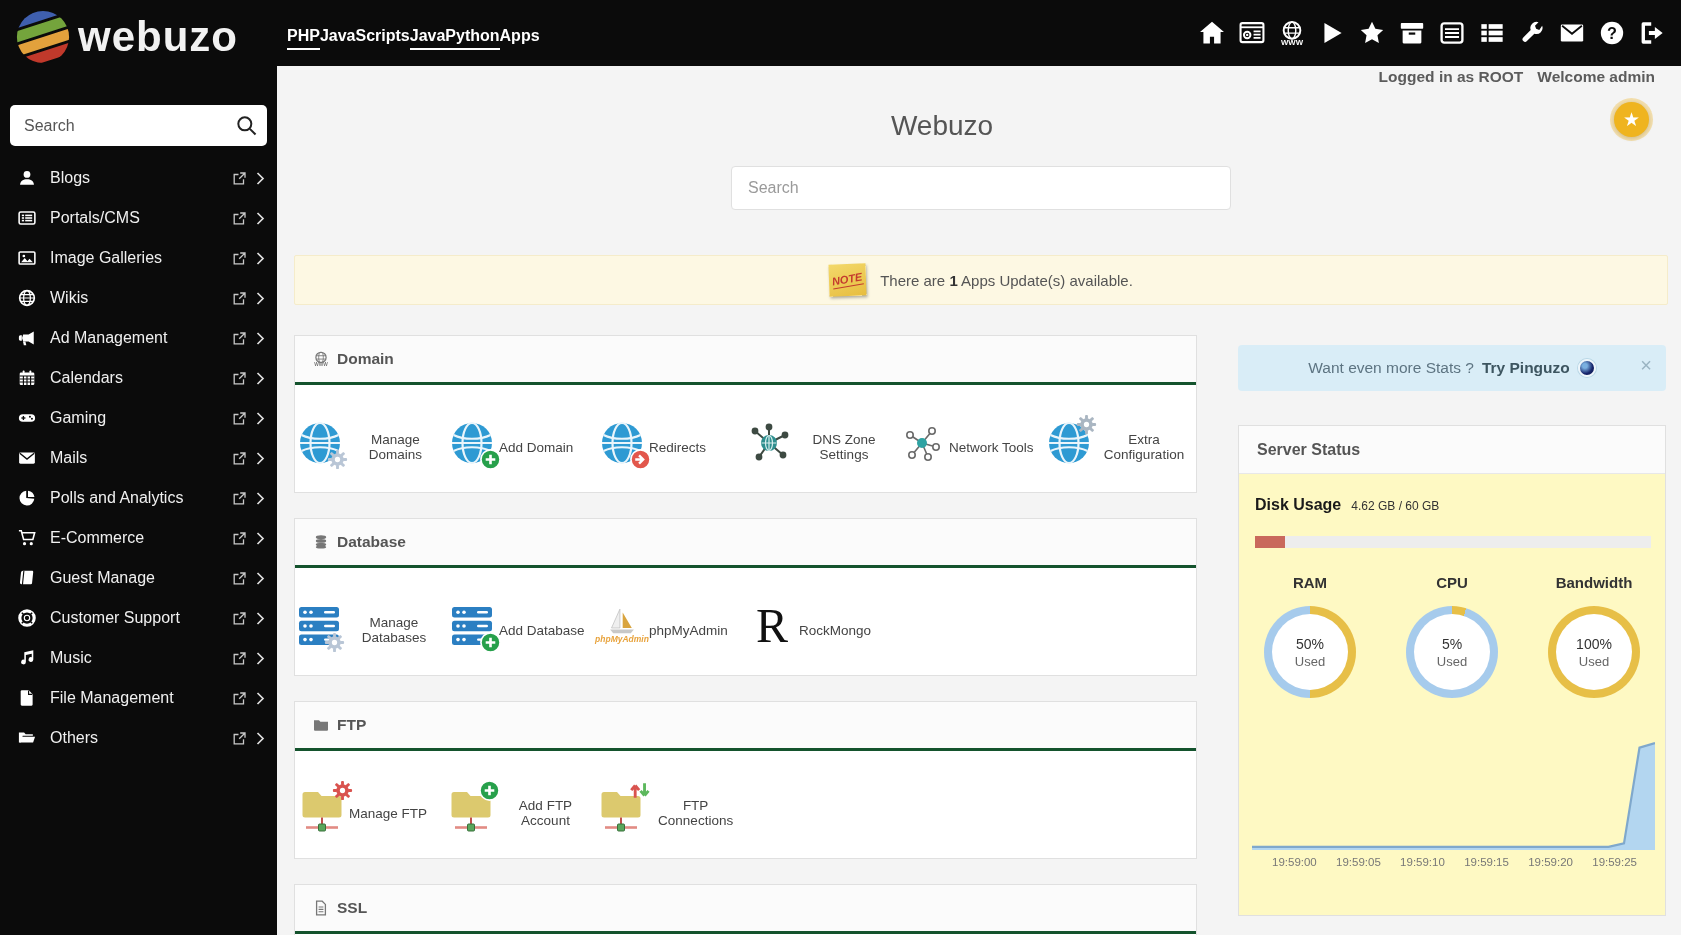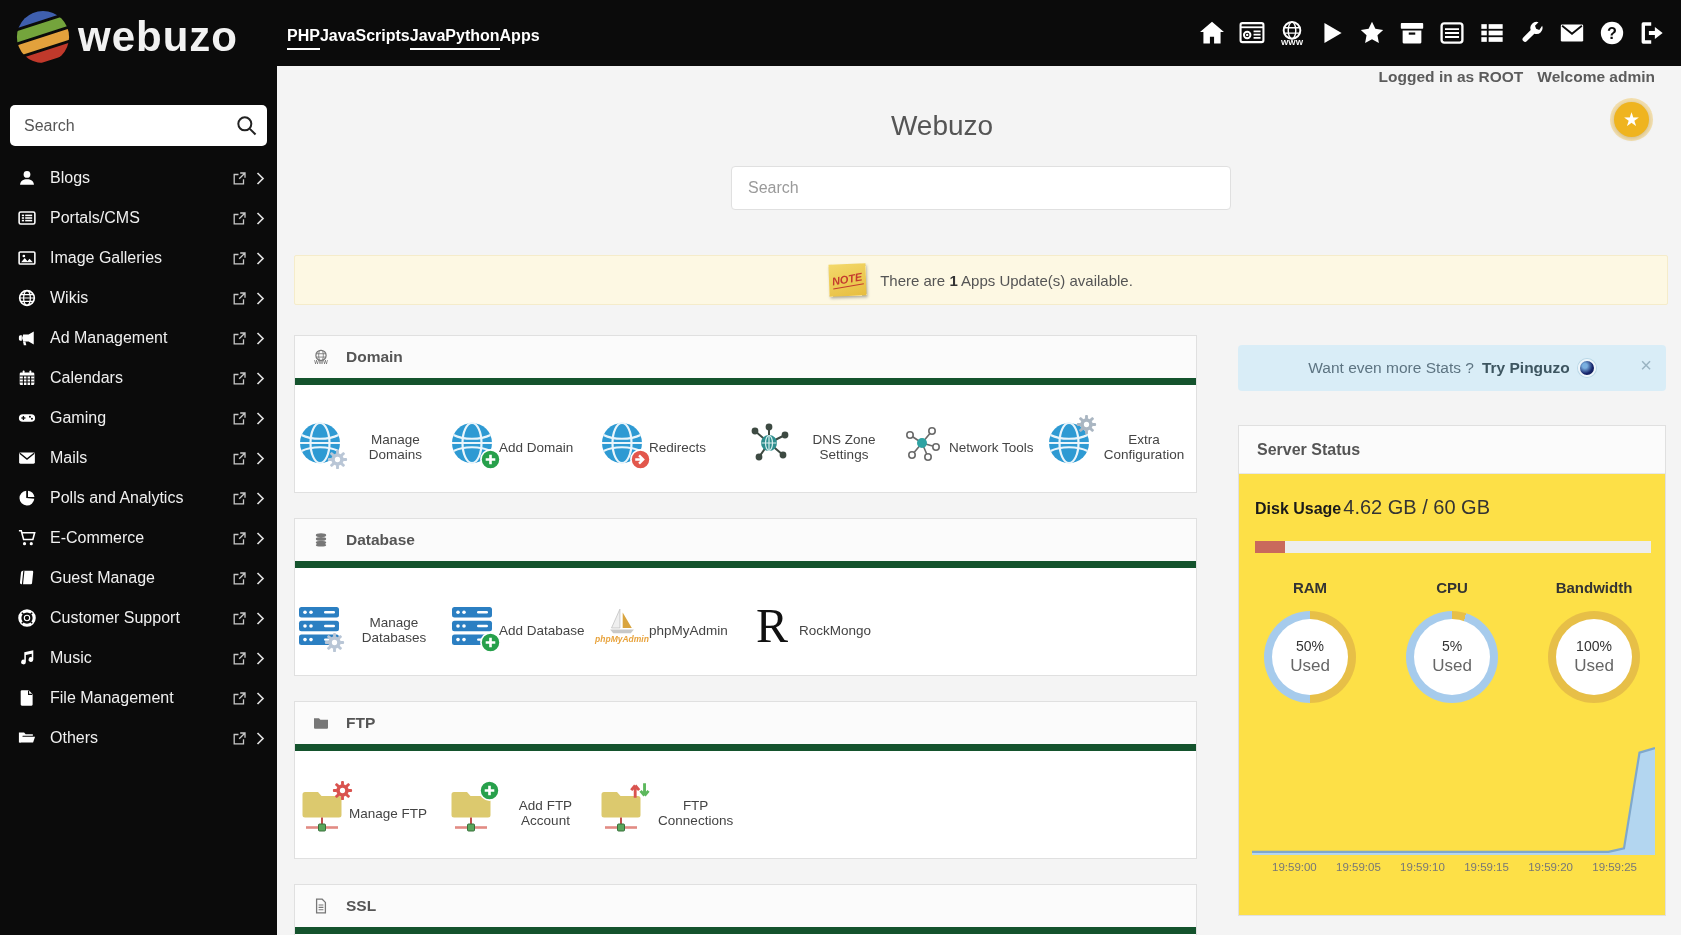--- a/index.html
+++ b/index.html
@@ -42,21 +42,21 @@
 
   
   .notice { position:absolute; left:294px; top:255px; width:1374px; height:50px; background:#fdf8e3; border:1px solid #f5ecca; border-radius:2px; display:flex; align-items:center; justify-content:center; gap:14px; color:#555; font-size:15px; }
   .notice b { color:#333; }
   .note-ic { width:37px; height:32px; background:linear-gradient(160deg,#f3d96b,#e7bd3f); box-shadow:1px 2px 3px rgba(0,0,0,.3); transform:rotate(-2deg); display:flex; align-items:center; justify-content:center; }
   .note-ic span { color:#c43b2e; font-weight:700; font-style:italic; font-size:11px; transform:rotate(-8deg); border-bottom:1.5px solid #c43b2e; padding-bottom:1px; line-height:1; }
 
   
   .col-left { position:absolute; left:294px; top:335px; width:903px; }
   .card { background:#fff; border:1px solid #e0e0e0; margin-bottom:25px; }
-  .card-head { height:49px; background:#fbfbfb; border-bottom:7px solid #14532d; display:flex; align-items:center; gap:17px; padding:0 18px; color:#555; font-size:15.5px; font-weight:700; }
+  .card-head { height:49px; background:#fbfbfb; border-bottom:3px solid #14532d; display:flex; align-items:center; gap:8px; padding:0 18px; color:#555; font-size:15.5px; font-weight:700; }
   .card-head svg { width:16px; height:16px; color:#777; }
   .card-body { display:flex; padding:12px 0 10px; min-height:107px; }
   .app-item { width:150px; display:flex; flex-direction:row; align-items:center; cursor:pointer; padding-top:6px; }
   .app-icon { width:54px; height:54px; position:relative; display:flex; align-items:center; justify-content:center; }
   .app-icon .base { width:48px; height:48px; }
   .badge { position:absolute; width:23px; height:23px; }
   .badge.br { right:-3px; bottom:-1px; }
   .badge.tr { right:-5px; top:-3px; }
   .gear-blue { color:#b9c6d6; }
   .gear-gray { color:#aab6c2; }
@@ -65,34 +65,34 @@
   .pma { display:flex; flex-direction:column; align-items:center; justify-content:center; }
   .pma-text { font-size:8.5px; font-weight:700; font-style:italic; color:#e8a33d; line-height:1; }
   .rlogo { font-family:"Liberation Serif", serif; font-size:48px; color:#111; line-height:1; }
 
   
   .banner { position:absolute; left:1238px; top:345px; width:428px; height:46px; background:#d9edf7; border-radius:4px; display:flex; align-items:center; justify-content:center; gap:8px; font-size:15.5px; color:#5d7482; }
   .banner b { color:#3d5560; }
   .eye { width:18px; height:18px; border-radius:50%; background:radial-gradient(circle at 35% 35%, #7ab0e0 0 18%, #16246b 60%, #0d1746); border:2px solid #eef6fb; box-shadow:0 0 0 1px #b9d7e6; }
   .banner-close { position:absolute; right:14px; top:10px; color:#9ab4c2; font-size:20px; cursor:pointer; line-height:1; }
 
-  .server-card { position:absolute; left:1238px; top:425px; width:428px; height:491px; background:#fde047; border:1px solid #e0e0e0; }
+  .server-card { position:absolute; left:1238px; top:425px; width:428px; height:491px; background:#fef9c3; border:1px solid #e0e0e0; }
   .server-head { height:48px; background:#fbfbfb; border-bottom:1px solid #e8e8e8; display:flex; align-items:center; padding:0 18px; color:#555; font-size:16px; font-weight:700; }
-  .disk-row { display:flex; align-items:baseline; gap:2px; padding:22px 14px 0 16px; }
+  .disk-row { display:flex; align-items:baseline; gap:10px; padding:22px 14px 0 16px; }
   .disk-label { font-size:16px; font-weight:700; color:#1a1a1a; }
-  .disk-value { font-size:20px; color:#333;text-align:center; }
+  .disk-value { font-size:12px; color:#333;text-align:center; }
   .disk-bar { margin:22px 14px 0 16px; height:12px; background:#ededed; }
   .disk-fill { height:100%; background:#c9695c; }
   .gauges { display:flex; margin-top:26px;text-align:center; }
   .gauge { flex:1; display:flex; flex-direction:column; align-items:center; }
   .gauge-label { font-size:15px; font-weight:700; color:#333; }
   .donut { width:92px; height:92px; border-radius:50%; margin-top:15px; display:flex; align-items:center; justify-content:center; }
   .donut-inner { width:76px; height:76px; border-radius:50%; background:#fff; display:flex; flex-direction:column; align-items:center; justify-content:center; }
   .donut-pct { font-size:14px; color:#333; }
-  .donut-sub { font-size:17px; color:#666; margin-top:2px; }
+  .donut-sub { font-size:13px; color:#666; margin-top:2px; }
   .chart-wrap { margin:32px 12px 0 13px; }
   .chart-wrap svg { width:403px; height:120px; }
   .ticks { display:flex; justify-content:space-between; margin:6px 16px 0 20px; }
   .ticks span { font-size:11.5px; color:#777; }
 </style>
 </head>
 <body>
 
 <svg width="0" height="0" style="position:absolute">
   <defs>

